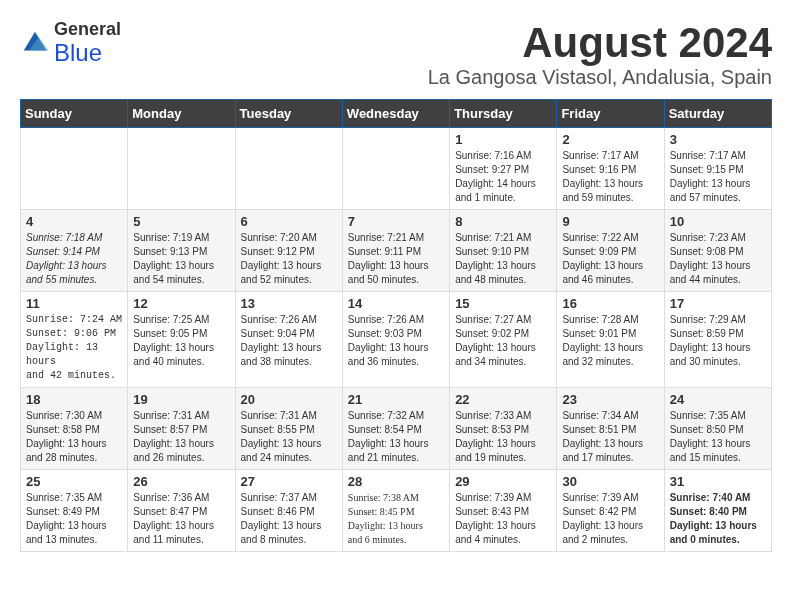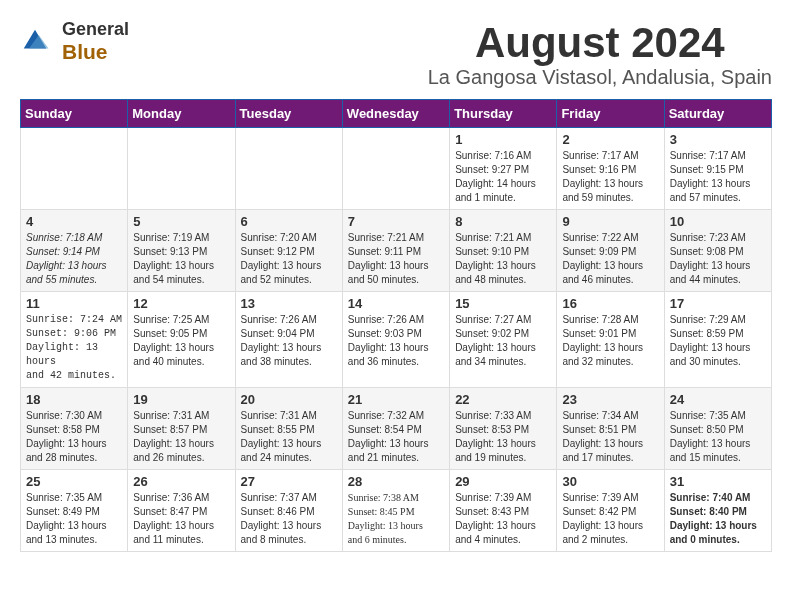--- a/index.html
+++ b/index.html
@@ -12,61 +12,61 @@
     }
     .header-section {
       display: flex;
       align-items: flex-start;
       justify-content: space-between;
       margin-bottom: 10px;
     }
     .logo {
       display: flex;
       align-items: center;
-      gap: 12px;
+      gap: 4px;
     }
     .logo-text {
       display: flex;
       flex-direction: column;
       line-height: 1.1;
     }
     .logo-general {
       font-size: 18px;
       font-weight: bold;
       color: #333;
     }
     .logo-blue {
-      font-size: 21px;
-      font-weight: bold;
-      color: #a16207;
+      font-size: 24px;
+      font-weight: normal;
+      color: #1d4ed8;
     }
     .logo-icon {
       width: 30px;
       height: 30px;
     }
     .title-section {
-      text-align: center;
+      text-align: right;
     }
     .main-title {
       font-size: 42px;
       font-weight: bold;
       color: #333;
       line-height: 1.1;
     }
     .subtitle {
       font-size: 20px;
       color: #555;
     }
     .calendar-table {
       width: 100%;
       border-collapse: collapse;
       border: 1px solid #ccc;
     }
     .calendar-table th {
-      background-color: #701a75;
+      background-color: #404040;
       color: #fff;
       font-size: 13px;
       font-weight: bold;
       padding: 6px 4px;
       text-align: left;
       border: 1px solid #1a5fa8;
     }
     .calendar-table td {
       vertical-align: top;
       padding: 4px 5px;

